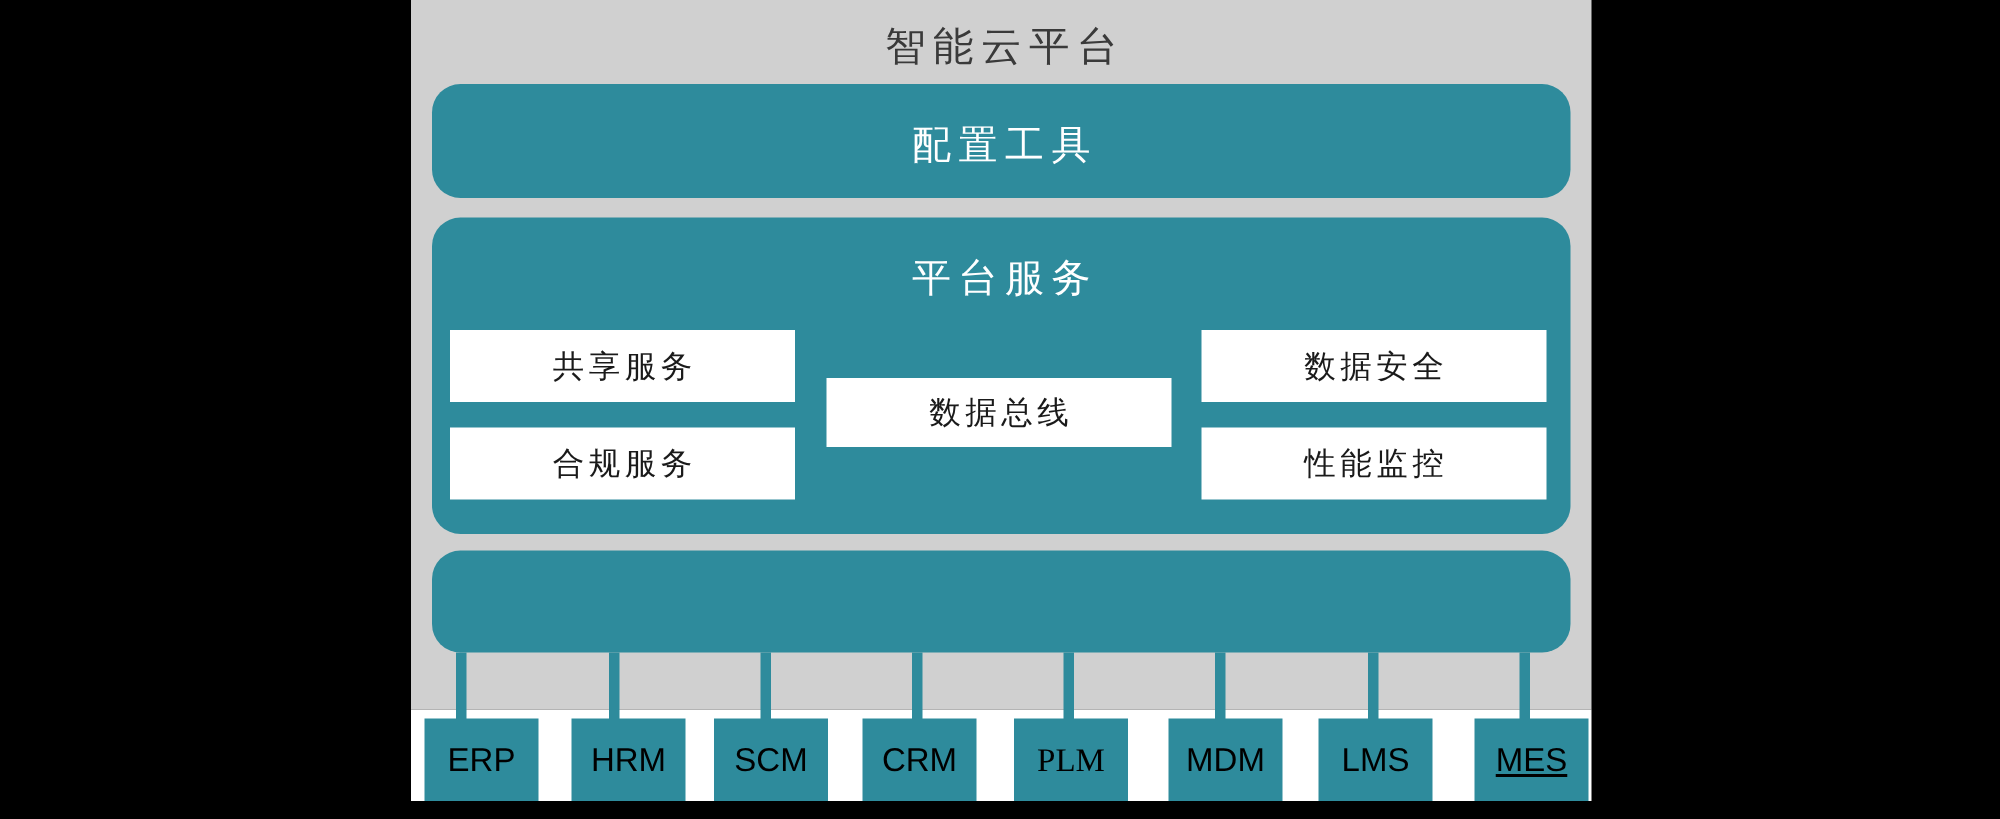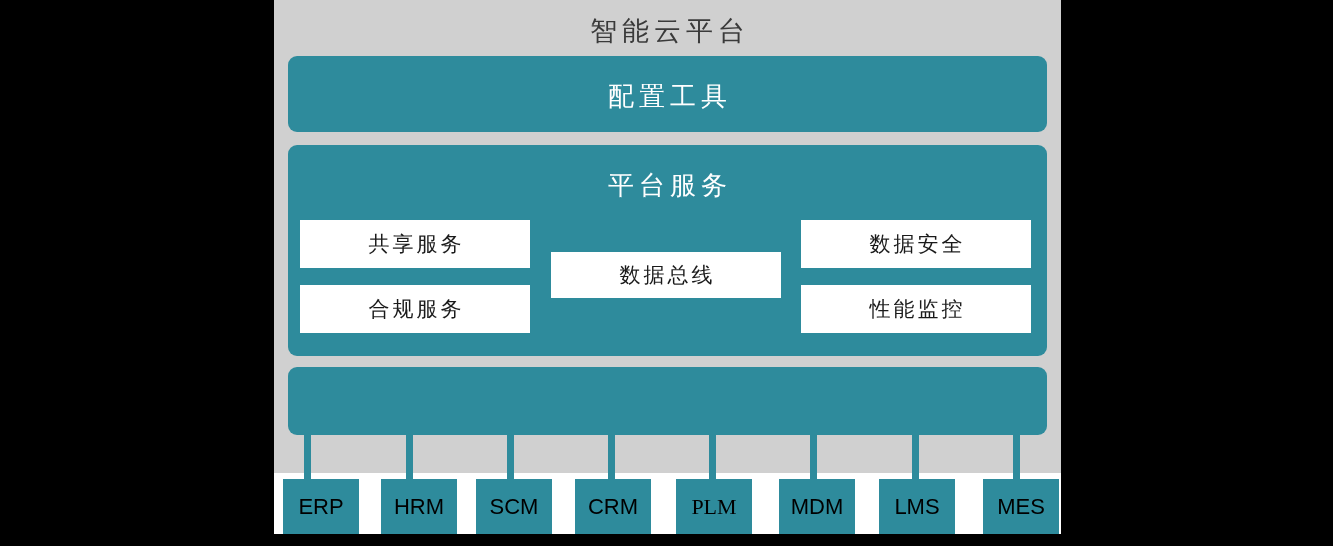--- a/index.html
+++ b/index.html
@@ -54,21 +54,21 @@
     letter-spacing: 5px;
     text-indent: 5px;
     line-height: 38px;
     white-space: nowrap;
   }
 
   
   .layer {
     position: absolute;
     background: #2e8b9c;
-    border-radius: 9px;
+    border-radius: 19px;
   }
   .layer-config {
     left: 288px;
     top: 56px;
     width: 759px;
     height: 76px;
   }
   .layer-services {
     left: 288px;
     top: 145px;
@@ -193,17 +193,17 @@
       <div class="connector" style="left: 1013px;"></div>
     </div>
   <div id="app-boxes">
       <div class="app-box" style="left: 283px;">ERP</div>
       <div class="app-box" style="left: 381px;">HRM</div>
       <div class="app-box" style="left: 476px;">SCM</div>
       <div class="app-box" style="left: 575px;">CRM</div>
       <div class="app-box" style="left: 676px; font-family: Liberation Serif, serif;">PLM</div>
       <div class="app-box" style="left: 779px;">MDM</div>
       <div class="app-box" style="left: 879px;">LMS</div>
-      <div class="app-box" style="left: 983px;">MES</div>
+      <div class="app-box" style="left: 983px; text-decoration: underline;">MES</div>
     </div>
 
 
 </div>
 
 </body></html>

